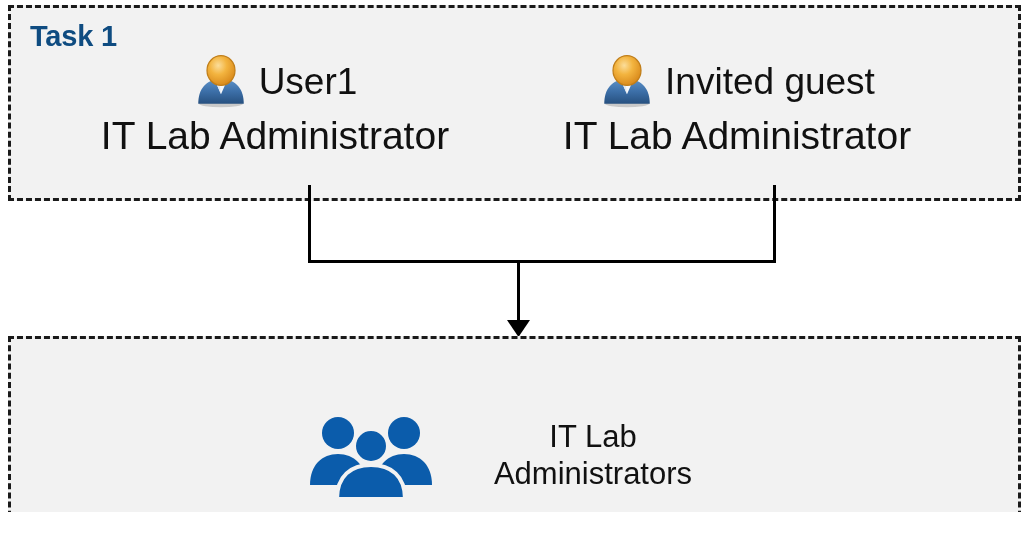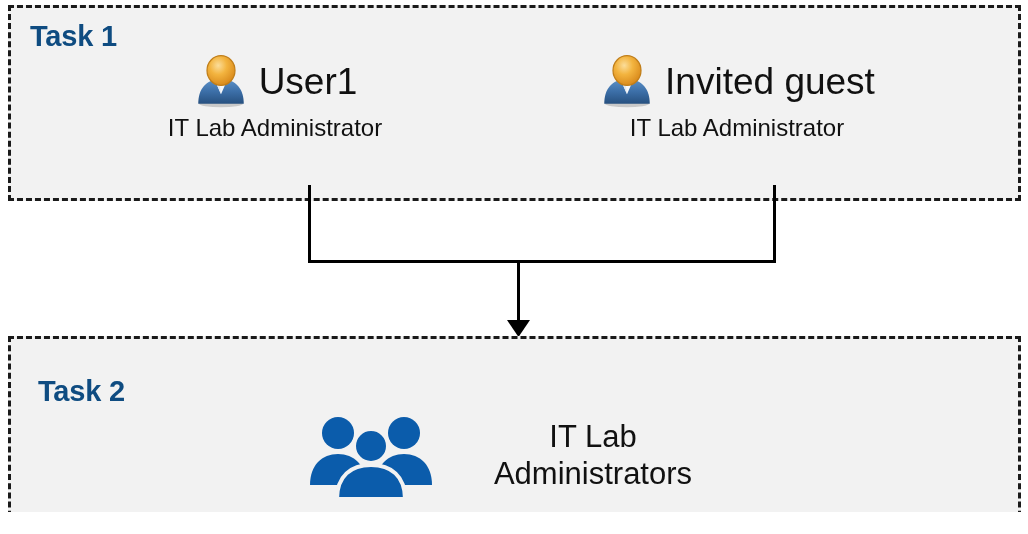--- a/index.html
+++ b/index.html
@@ -55,21 +55,21 @@
     gap: 10px;
     height: 58px;
   }
   .person-name {
     font-size: 37px;
     color: #111111;
     line-height: 1;
     white-space: nowrap;
   }
   .person-role {
-    font-size: 24px;
+    font-size: 39px;
     color: #111111;
     line-height: 1;
     margin-top: 6px;
     white-space: nowrap;
   }
 
   .avatar-icon { width: 56px; height: 56px; flex: 0 0 auto; display: block; }
 
   
   #group-entry {
@@ -166,21 +166,20 @@
   <svg id="connector">
     <g stroke="#000000" stroke-width="3" fill="none">
       <path d="M309.5 185 L309.5 261.5 L774.5 261.5 L774.5 185"></path>
       <path d="M518.5 261.5 L518.5 322"></path>
     </g>
     <polygon points="507,320 530,320 518.5,337" fill="#000000"></polygon>
   </svg>
 
   <div class="task-box" id="task2-box"></div>
 
-  <div class="task-label" id="task2-label">Task 2</div>
 
   <div id="group-entry">
     <svg class="group-icon" viewBox="0 0 126 86">
       <g fill="#0B5CAB">
 
         <circle cx="30" cy="20" r="16"></circle>
         <path d="M2 72 C2 52 14 41 30 41 C46 41 58 52 58 72 Z"></path>
 
         <circle cx="96" cy="20" r="16"></circle>
         <path d="M68 72 C68 52 80 41 96 41 C112 41 124 52 124 72 Z"></path>

